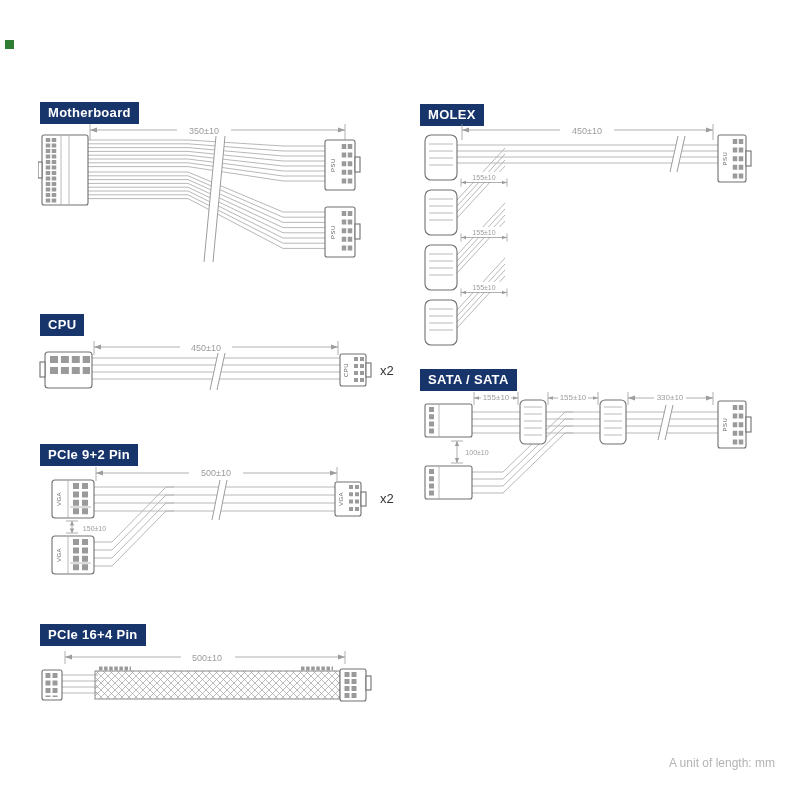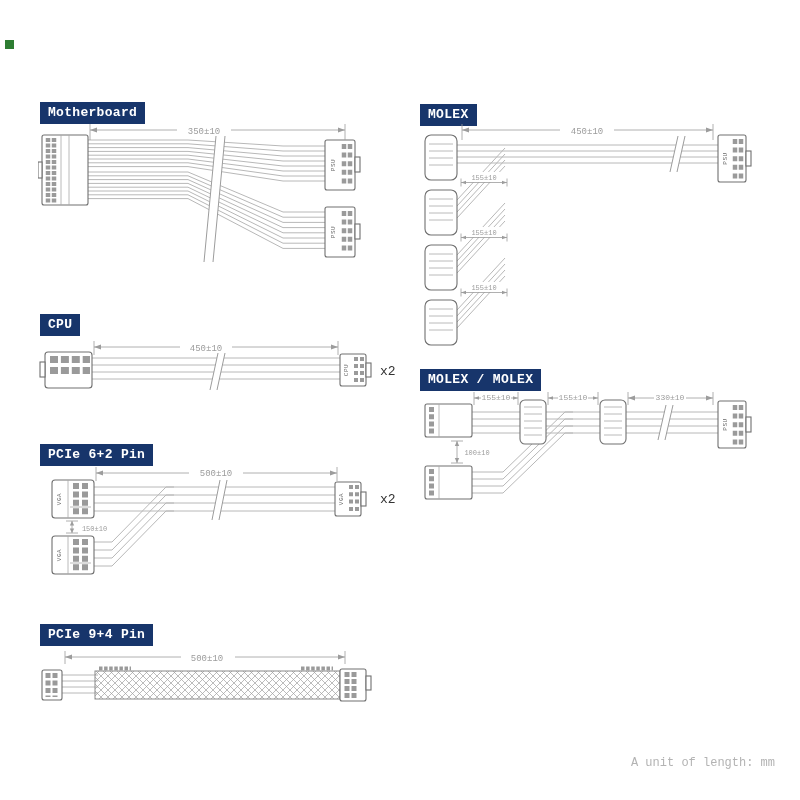--- a/index.html
+++ b/index.html
@@ -1,19 +1,19 @@
 <!DOCTYPE html>
 <html style="--label-bg: #17356b; --label-fg: #ffffff; --wire: #b8b8b8; --conn: #707070; --dim: #9c9c9c; --marker-green: #2e7d32;"><head>
 <meta charset="utf-8">
 <style>
   * { box-sizing: border-box; }
   html, body { margin: 0; padding: 0; background: #ffffff; }
   #canvas {
     position: relative; width: 800px; height: 800px; background: #fff;
-    font-family: Liberation Mono, monospace; overflow: hidden;
+    font-family: Liberation Sans, sans-serif; overflow: hidden;
   }
   .sec-label {
     position: absolute; background: var(--label-bg, #17356b); color: var(--label-fg, #fff);
     font-size: 13px; font-weight: bold; padding: 3px 8px 4px; letter-spacing: .3px; white-space: nowrap;
   }
   .diagram { position: absolute; }
   .wire { stroke: var(--wire, #b8b8b8); fill: none; stroke-width: 1; }
   .conn { fill: #fff; stroke: var(--conn, #707070); stroke-width: 1.1; }
   .hatch { stroke: #a8a8a8; stroke-width: .8; fill: none; }
   .pincol, .pinrow { stroke: #9a9a9a; fill: none; }
@@ -227,21 +227,21 @@
       <line class="dim" x1="56" y1="3" x2="56" y2="17"></line>
       <line class="dim" x1="300" y1="3" x2="300" y2="17"></line>
       <polygon class="arr" points="56,9 63,6.4 63,11.6"></polygon>
       <polygon class="arr" points="300,9 293,6.4 293,11.6"></polygon>
       <rect class="dim-bg" x="142" y="2" width="52" height="13"></rect>
       <text class="dim-text" x="168" y="12.5">450±10</text>
     </g>
     <text class="x2" x="342" y="37">x2</text>
   </svg>
 
-  <div class="sec-label" style="left:420px;top:369px">MOLEX / MOLEX</div>
+  <div class="sec-label" style="left:420px;top:369px">SATA / SATA</div>
 
   <svg class="diagram" style="left:415px;top:388px" width="350" height="135" viewBox="0 0 350 135">
     <g>
       <line class="wire" x1="57" y1="24" x2="303" y2="24"></line>
       <line class="wire" x1="57" y1="31" x2="303" y2="31"></line>
       <line class="wire" x1="57" y1="38" x2="303" y2="38"></line>
       <line class="wire" x1="57" y1="45" x2="303" y2="45"></line>
       <polyline class="wire" points="57,84 88,84 150,24 158,24"></polyline>
       <polyline class="wire" points="57,91 88,91 150,31 158,31"></polyline>
       <polyline class="wire" points="57,98 88,98 150,38 158,38"></polyline>
@@ -316,21 +316,21 @@
       <line class="dim" x1="42" y1="53" x2="42" y2="75"></line>
       <line class="dim" x1="36" y1="53" x2="48" y2="53"></line>
       <line class="dim" x1="36" y1="75" x2="48" y2="75"></line>
       <polygon class="arr" points="42,53 39.8,58 44.2,58"></polygon>
       <polygon class="arr" points="42,75 39.8,70 44.2,70"></polygon>
       <rect class="dim-bg" x="47" y="59" width="30" height="10"></rect>
       <text class="dim-text-sm" x="62" y="67">100±10</text>
     </g>
   </svg>
 
-  <div class="sec-label" style="left:40px;top:444px">PCIe 6+2 Pin</div>
+  <div class="sec-label" style="left:40px;top:444px">PCIe 9+2 Pin</div>
 
   <svg class="diagram" style="left:38px;top:462px" width="360" height="125" viewBox="0 0 360 125">
     <g>
       <line class="wire" x1="56" y1="25" x2="297" y2="25"></line>
       <line class="wire" x1="56" y1="33" x2="297" y2="33"></line>
       <line class="wire" x1="56" y1="41" x2="297" y2="41"></line>
       <line class="wire" x1="56" y1="49" x2="297" y2="49"></line>
       <polyline class="wire" points="56,80 74,80 128,25 136,25"></polyline>
       <polyline class="wire" points="56,88 74,88 128,33 136,33"></polyline>
       <polyline class="wire" points="56,96 74,96 128,41 136,41"></polyline>
@@ -378,21 +378,21 @@
       <line class="dim" x1="28" y1="59" x2="40" y2="59"></line>
       <line class="dim" x1="28" y1="71" x2="40" y2="71"></line>
       <polygon class="arr" points="34,59 31.8,63.5 36.2,63.5"></polygon>
       <polygon class="arr" points="34,71 31.8,66.5 36.2,66.5"></polygon>
       <rect class="dim-bg" x="40" y="60" width="33" height="11"></rect>
       <text class="dim-text-sm" x="56.5" y="68.5">150±10</text>
     </g>
     <text class="x2" x="342" y="41">x2</text>
   </svg>
 
-  <div class="sec-label" style="left:40px;top:624px">PCIe 9+4 Pin</div>
+  <div class="sec-label" style="left:40px;top:624px">PCIe 16+4 Pin</div>
 
   <svg class="diagram" style="left:38px;top:648px" width="350" height="58" viewBox="0 0 350 58">
     <defs>
       <pattern id="braidpat" width="7" height="7" patternUnits="userSpaceOnUse">
         <path d="M0,7 L7,0" stroke="#9f9f9f" stroke-width="0.7" fill="none"></path>
         <path d="M0,0 L7,7" stroke="#9f9f9f" stroke-width="0.7" fill="none"></path>
       </pattern>
     </defs>
     <g>
       <line class="wire" x1="24" y1="27" x2="60" y2="27"></line>

